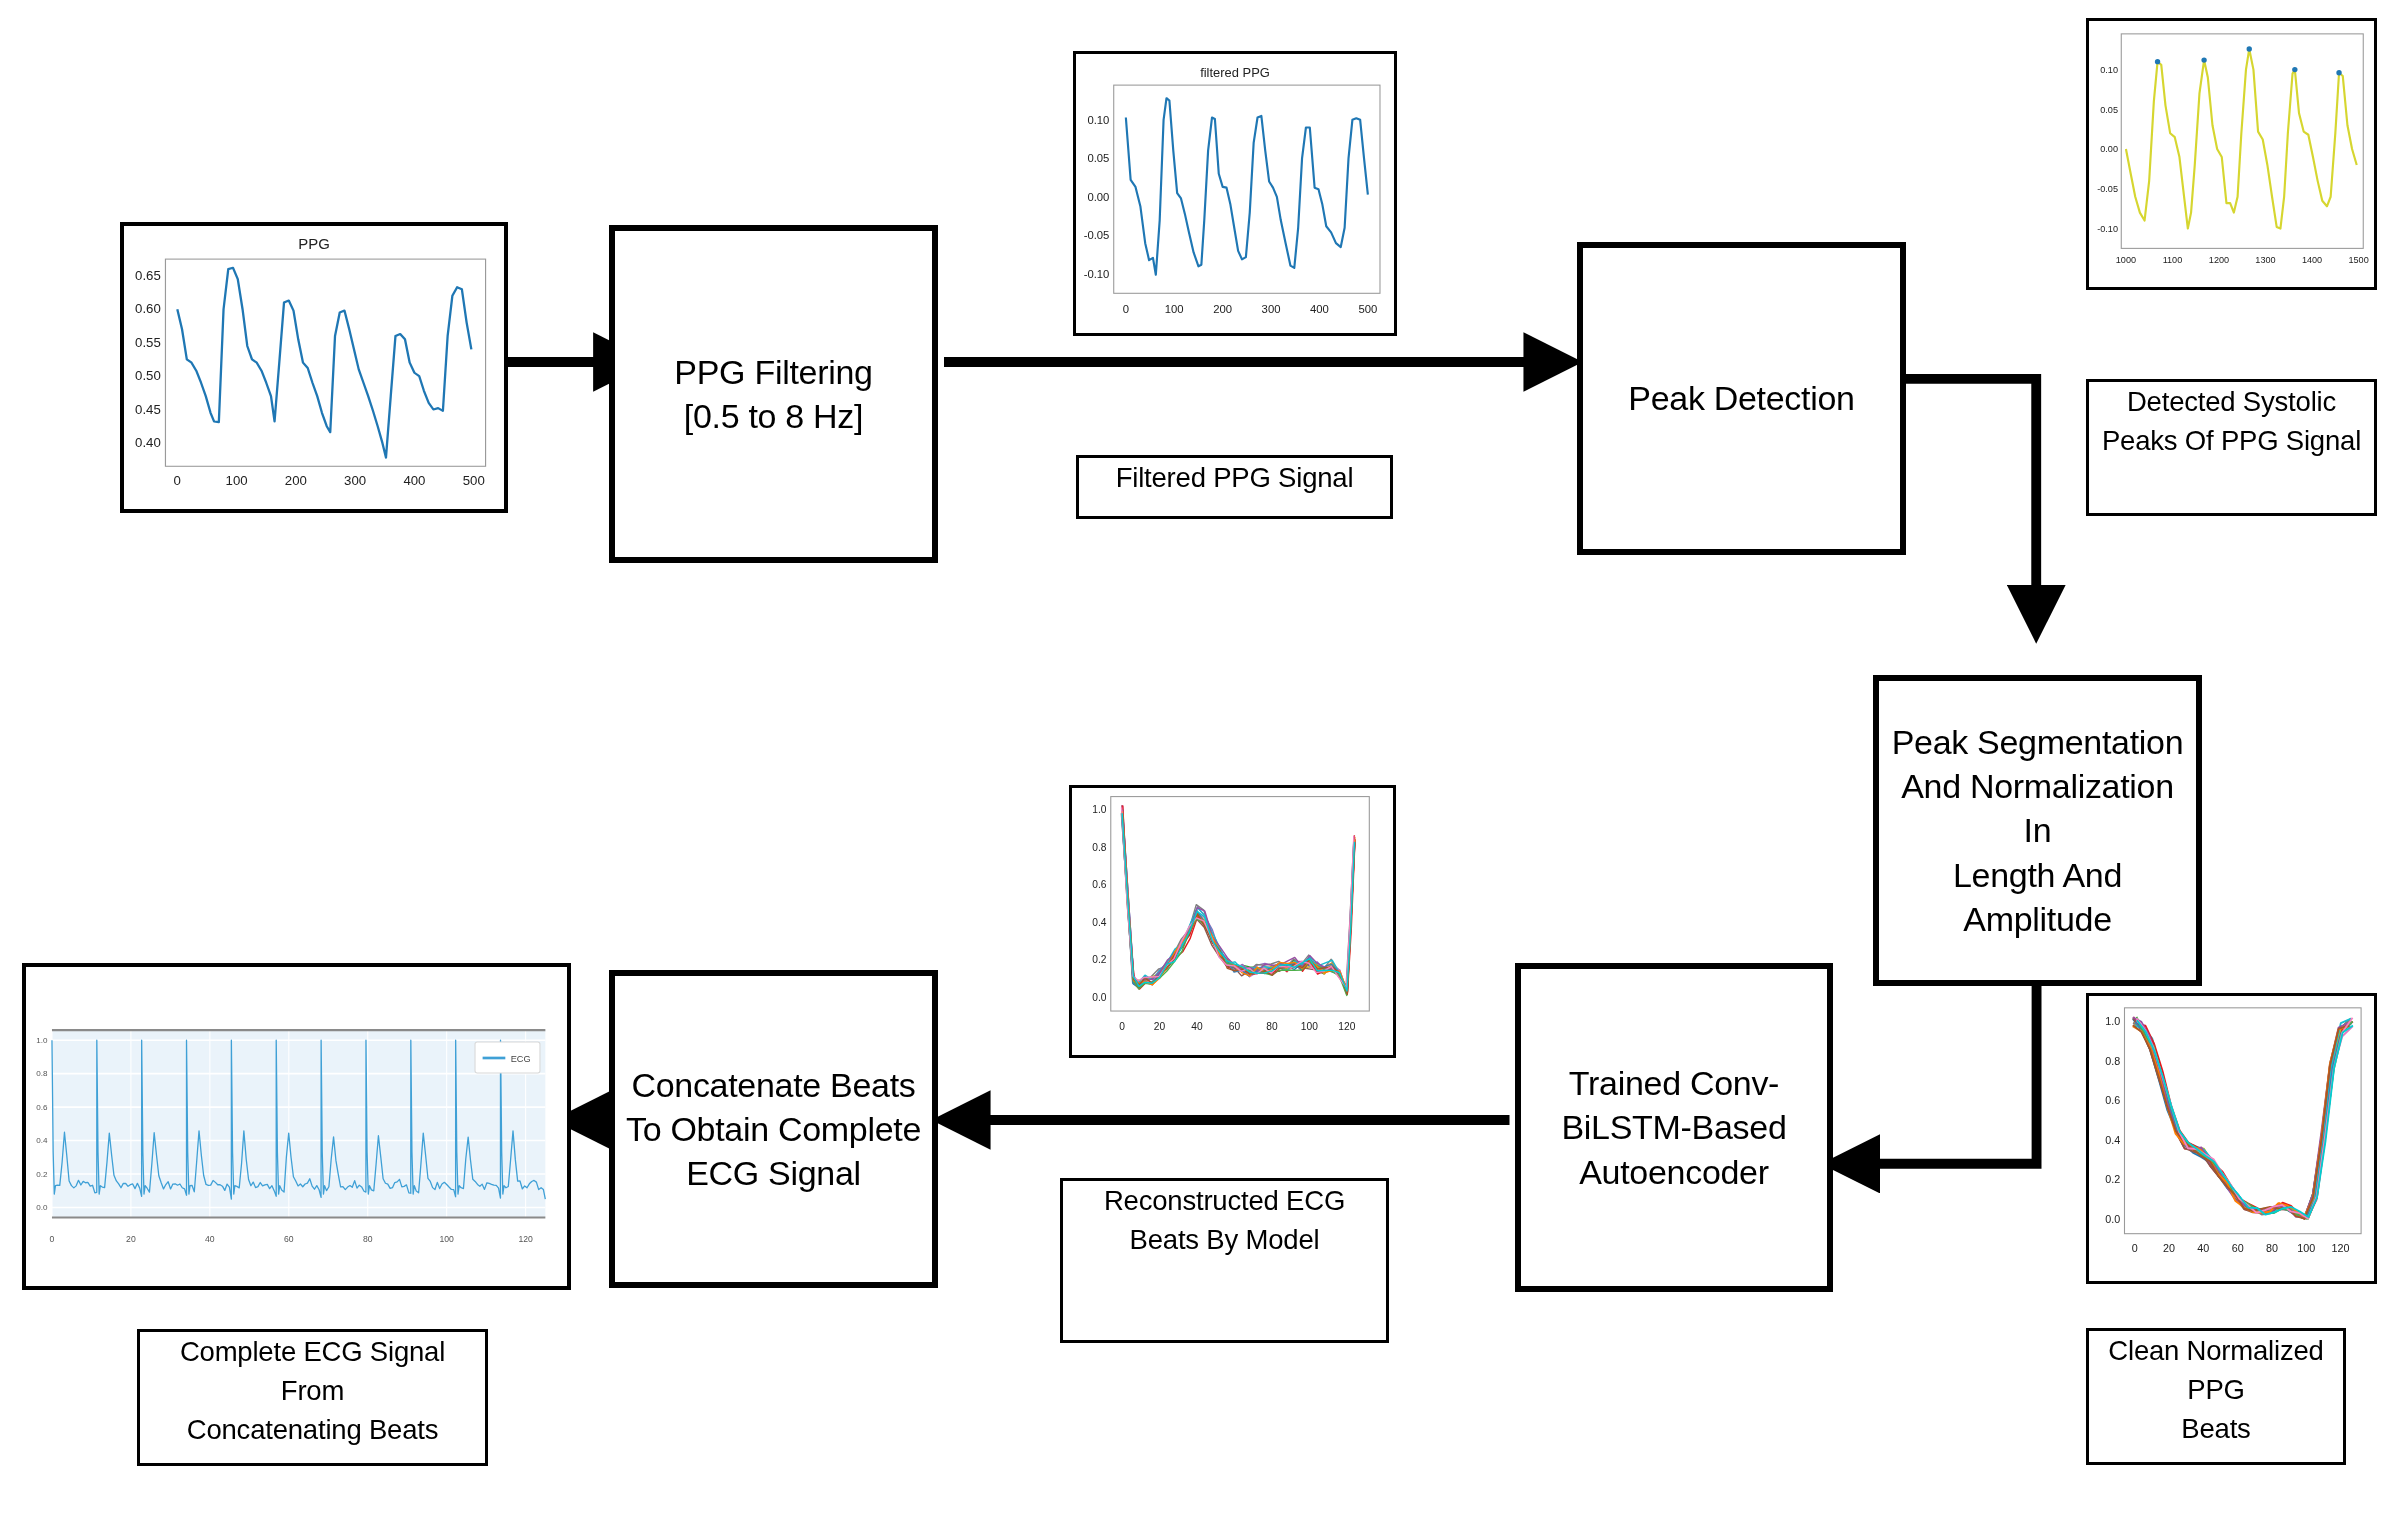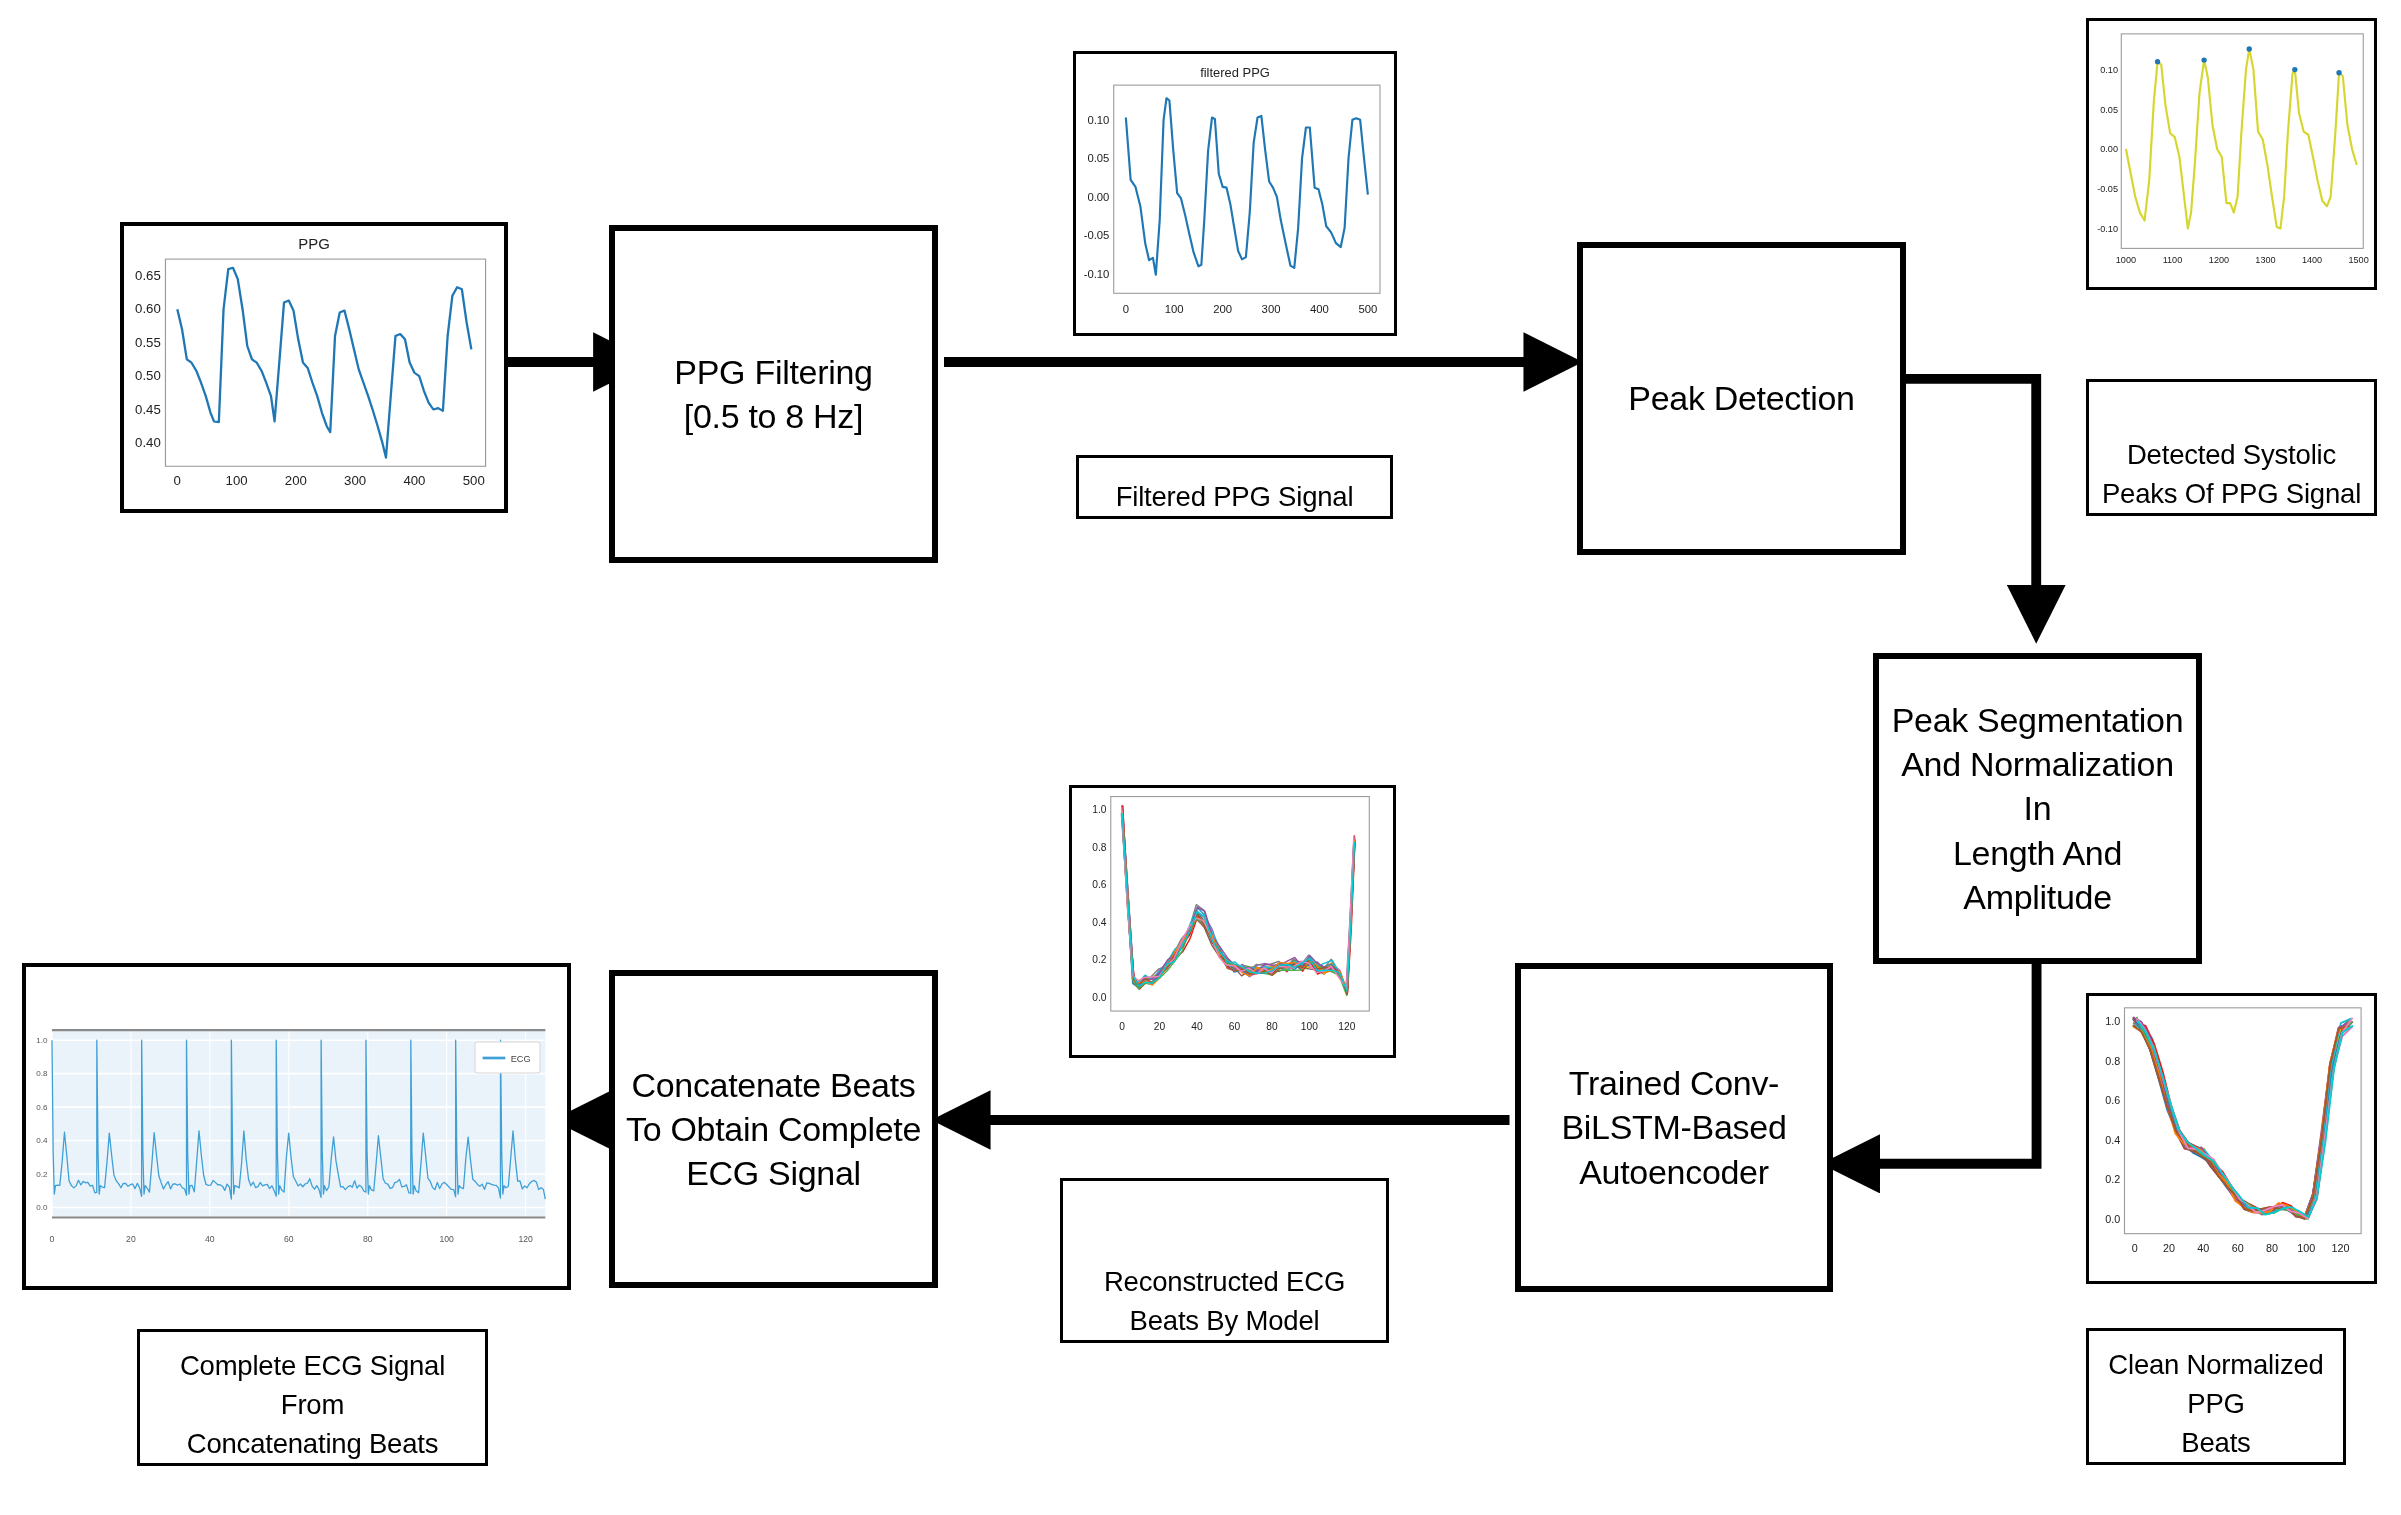--- a/index.html
+++ b/index.html
@@ -12,21 +12,21 @@
     border:6px solid #000;background:#fff;
     display:flex;align-items:center;justify-content:center;text-align:center;
     font-family:"Liberation Sans",sans-serif;
     font-size:34px;line-height:1.30;color:#000;letter-spacing:-0.3px;
   }
   .pbox .txt{padding:0 10px;white-space:pre-line;}
 
   
   .cbox{
     border:3.3px solid #000;background:#fff;
-    display:flex;align-items:flex-end;justify-content:center;text-align:center;
+    display:flex;align-items:flex-start;justify-content:center;text-align:center;
     font-size:27.5px;line-height:1.42;color:#000;letter-spacing:-0.2px;
   }
   .cbox .txt{padding:0 5.5px;white-space:pre-line;}
 
   
   .chartbox{border:4.4px solid #000;background:#fff;overflow:hidden;}
   .chartbox.thin{border-width:3.3px;}
   .chart-svg{display:block;width:100%;height:100%;}
 
   
@@ -155,21 +155,21 @@
           <circle cx="465" cy="96.59259259259261" r="5" fill="#1f77b4"></circle>
         </g>
     </svg>
   </div>
 
   <div class="cbox abs" style="left:2086px;top:379px;width:291px;height:137px">
     <span class="txt">Detected Systolic
 Peaks Of PPG Signal</span>
   </div>
 
-  <div class="pbox abs" style="left:1873px;top:653px;width:329px;height:311px">
+  <div class="pbox abs" style="left:1873px;top:675px;width:329px;height:311px">
     <span class="txt">Peak Segmentation
 And Normalization In
 Length And
 Amplitude</span>
   </div>
 
   <div class="chartbox thin abs" style="left:2086px;top:993px;width:291px;height:291px">
     <svg class="chart-svg" viewBox="0 0 530 530" preserveAspectRatio="none">
       <rect x="66" y="22" width="440" height="420" fill="none" stroke="#9a9a9a" stroke-width="2"></rect>
       <g id="cnYTicks" font-size="20" font-family="Liberation Sans, sans-serif" fill="#222" text-anchor="end">

